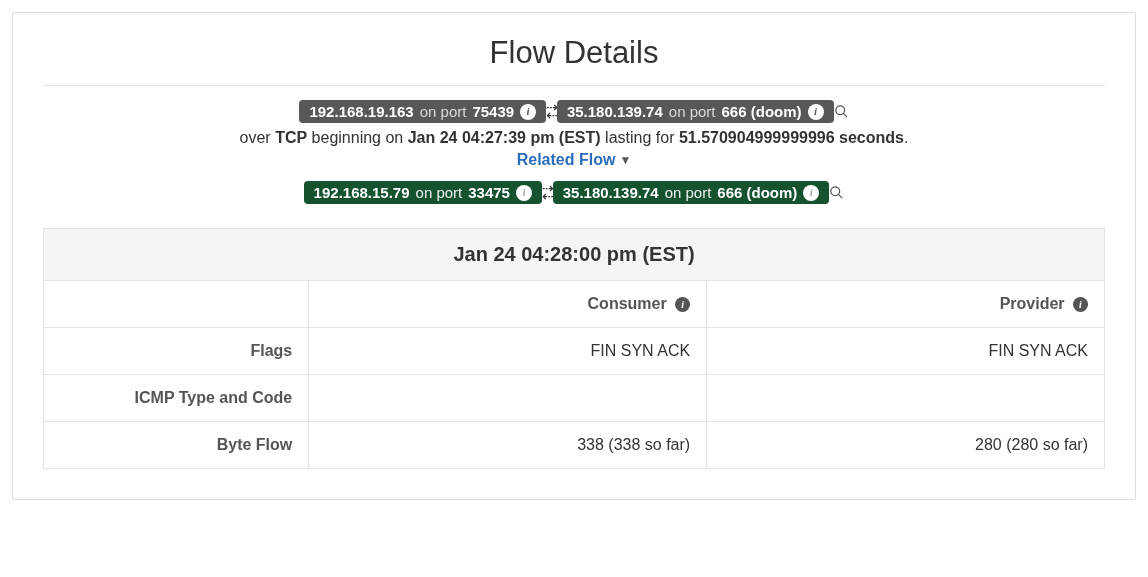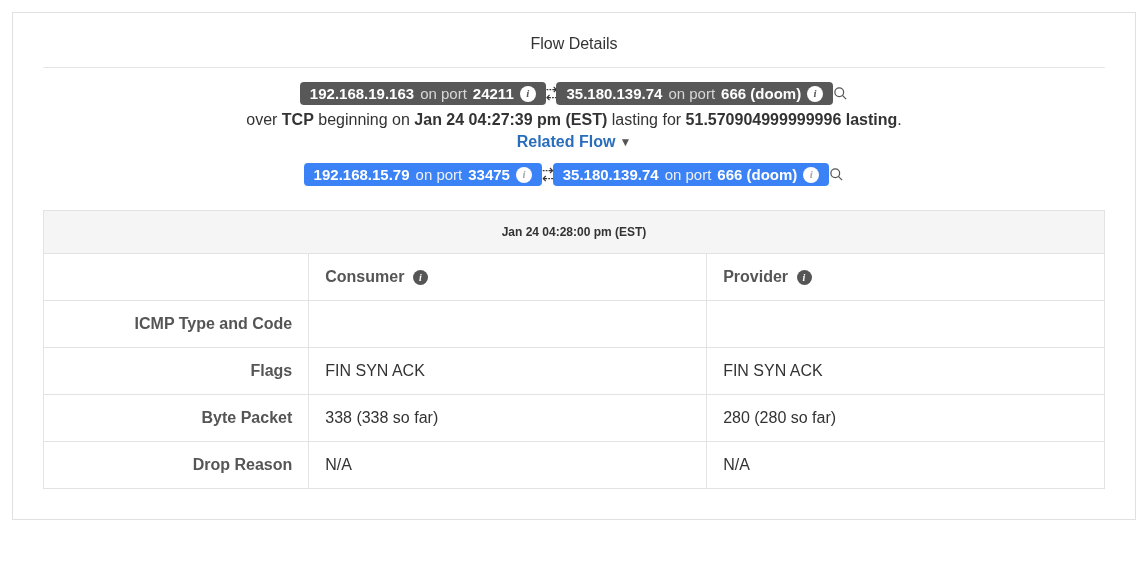--- a/index.html
+++ b/index.html
@@ -12,21 +12,21 @@
       background: #fff;
       padding: 12px;
       color: #333;
     }
     .main-panel {
       border: 1px solid #e0e0e0;
       padding: 16px 30px 30px 30px;
     }
     .title {
       text-align: center;
-      font-size: 16px;
+      font-size: 31px;
       color: #333;
       font-weight: 400;
       padding: 6px 0 14px 0;
     }
     .divider {
       border: none;
       border-top: 1px solid #e5e5e5;
       margin: 0 0 14px 0;
     }
     .flow-summary {
@@ -44,21 +44,21 @@
       background: #585858;
       color: #d8d8d8;
       border-radius: 4px;
       padding: 3px 10px;
       font-size: 15px;
       display: inline-flex;
       align-items: center;
       gap: 6px;
     }
     .pill.light {
-      background: #3b82f6;
+      background: #14532d;
       color: #f0f0f0;
       align-items: center;
     }
     .pill b, .pill strong {
       color: #fff;
       font-weight: 700;
     }
     .info-circle {
       width: 16px;
       height: 16px;
@@ -117,29 +117,29 @@
     .details-table {
       width: 100%;
       border-collapse: collapse;
       border: 1px solid #e3e3e3;
     }
     .details-table th,
     .details-table td {
       border: 1px solid #e3e3e3;
       padding: 14px 16px;
       font-size: 16px;
-      text-align: left;
+      text-align: right;
       vertical-align: middle;
     }
     .table-title-row th {
       background: #f5f5f5;
       text-align: center;
       font-weight: 700;
       color: #333;
-      font-size: 12px;
+      font-size: 20px;
     }
     .col-header {
       font-weight: 700;
       color: #555;
     }
     .row-header {
       text-align: right !important;
       font-weight: 700;
       color: #555;
       width: 25%;
@@ -168,41 +168,41 @@
 <div class="main-panel">
   <h1 class="title">Flow Details</h1>
   <hr class="divider">
 
   <div class="flow-summary">
 
     <div class="flow-line">
       <span class="pill">
         <strong>192.168.19.163</strong>
         <span> on port </span>
-        <strong>24211</strong>
+        <strong>75439</strong>
         <span class="info-circle">i</span>
       </span>
       <span class="swap-icon">
         <span>⇢</span>
           <span>⇠</span>
       </span>
       <span class="pill">
         <strong>35.180.139.74</strong>
         <span> on port </span>
         <strong><span>666</span> <span>(doom)</span></strong>
         <span class="info-circle">i</span>
       </span>
       <svg class="search-icon-svg" viewBox="0 0 24 24">
         <circle cx="10" cy="10" r="7"></circle>
         <line x1="21" y1="21" x2="15" y2="15"></line>
       </svg>
     </div>
 
     <div class="desc-text">
-      <span>over </span><span class="bold">TCP</span><span> beginning on </span><span class="bold">Jan 24 04:27:39 pm (EST)</span><span> lasting for </span><span class="bold">51.570904999999996 lasting</span><span>.</span>
+      <span>over </span><span class="bold">TCP</span><span> beginning on </span><span class="bold">Jan 24 04:27:39 pm (EST)</span><span> lasting for </span><span class="bold">51.570904999999996 seconds</span><span>.</span>
     </div>
 
     <div style="margin-bottom:12px">
       <span class="related-link">
         <span>Related Flow</span>
         <span class="tri">▼</span>
       </span>
     </div>
 
     <div class="flow-line">
@@ -241,34 +241,29 @@
           <span class="inline-info-circle">i</span>
         </th>
         <th class="col-header">
           <span>Provider</span>
           <span class="inline-info-circle">i</span>
         </th>
       </tr>
     </thead>
     <tbody>
       <tr>
+        <td class="row-header">Flags</td>
+        <td>FIN SYN ACK</td>
+        <td>FIN SYN ACK</td>
+      </tr>
+      <tr>
         <td class="row-header">ICMP Type and Code</td>
         <td></td>
         <td></td>
       </tr>
       <tr>
-        <td class="row-header">Flags</td>
-        <td>FIN SYN ACK</td>
-        <td>FIN SYN ACK</td>
-      </tr>
-      <tr>
-        <td class="row-header">Byte Packet</td>
+        <td class="row-header">Byte Flow</td>
         <td>338 (338 so far)</td>
         <td>280 (280 so far)</td>
-      </tr>
-      <tr>
-        <td class="row-header">Drop Reason</td>
-        <td>N/A</td>
-        <td>N/A</td>
       </tr>
     </tbody>
   </table>
 </div>
 
 </body></html>

